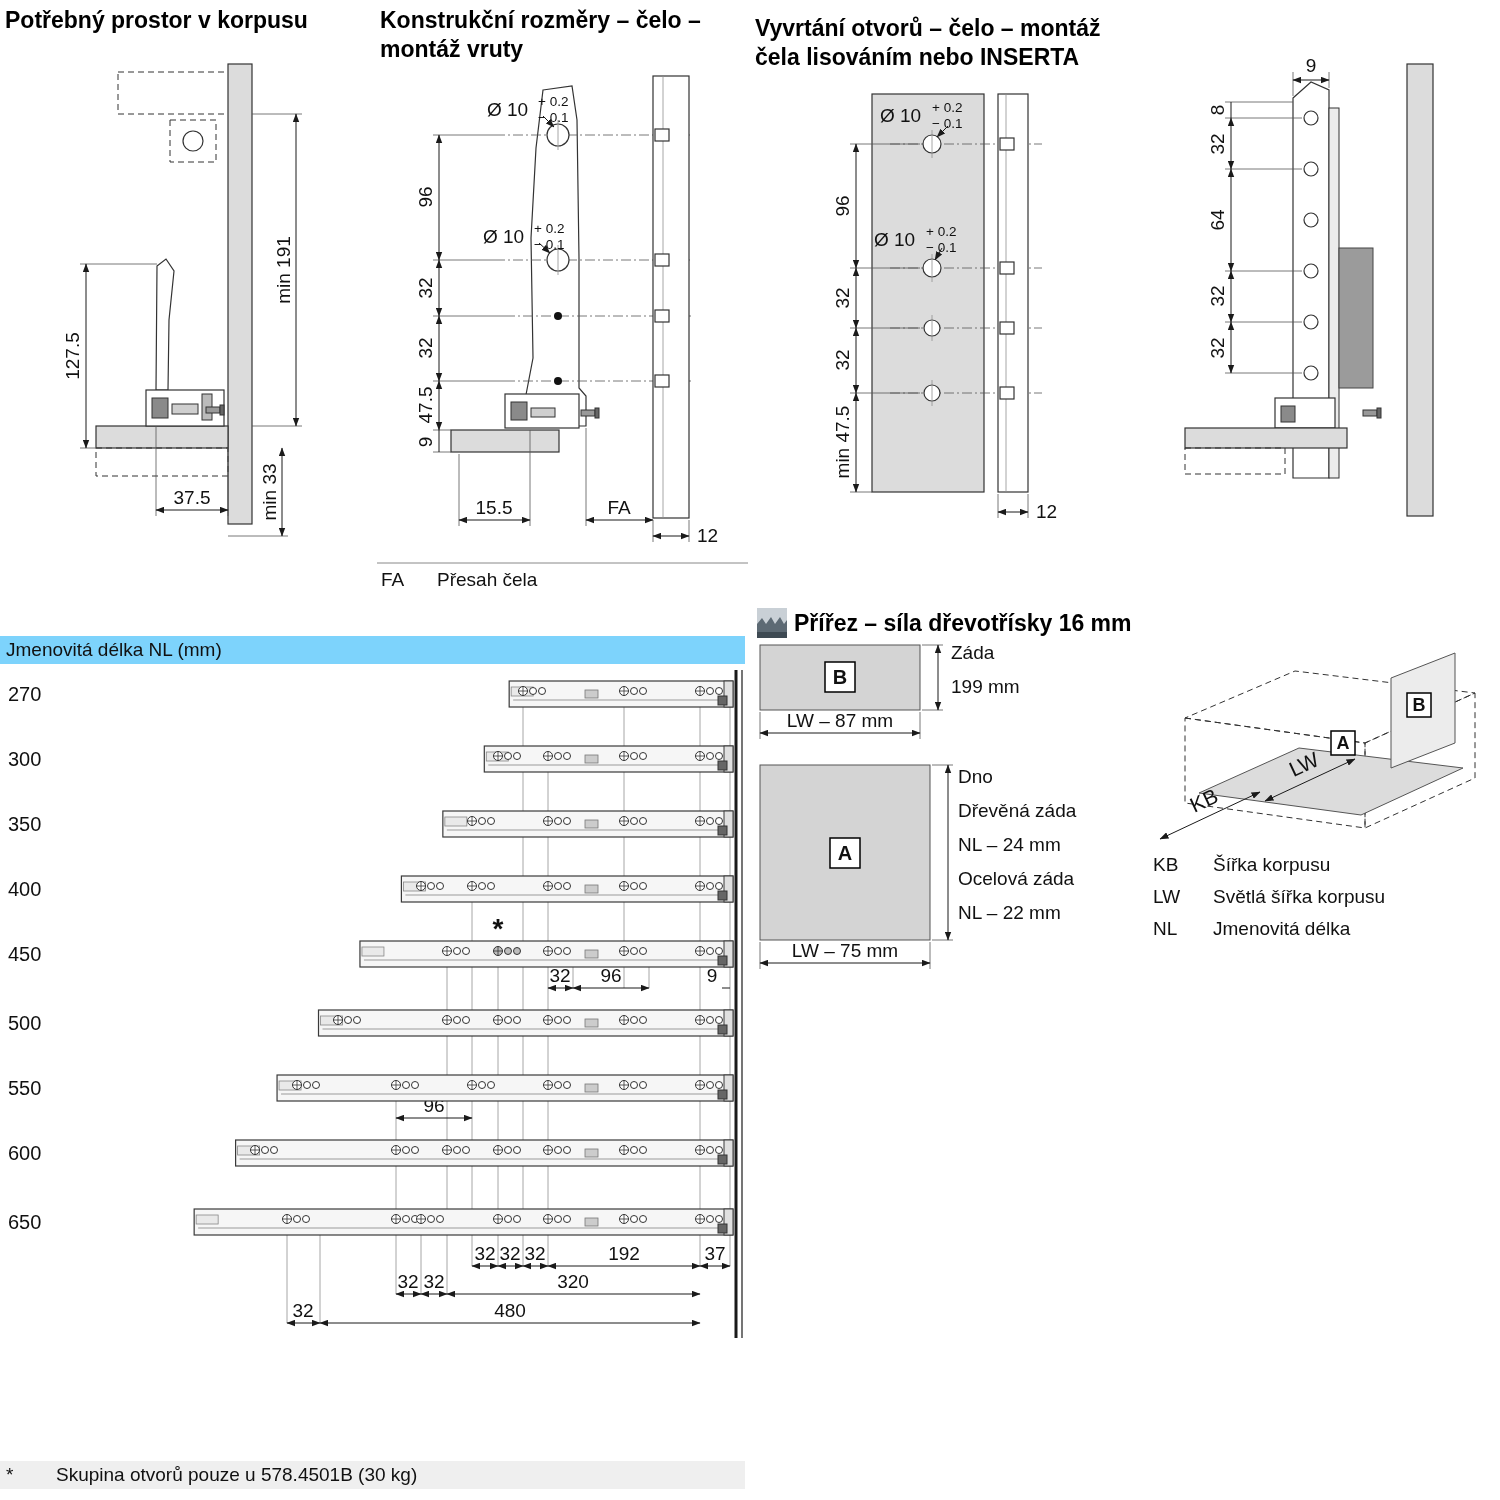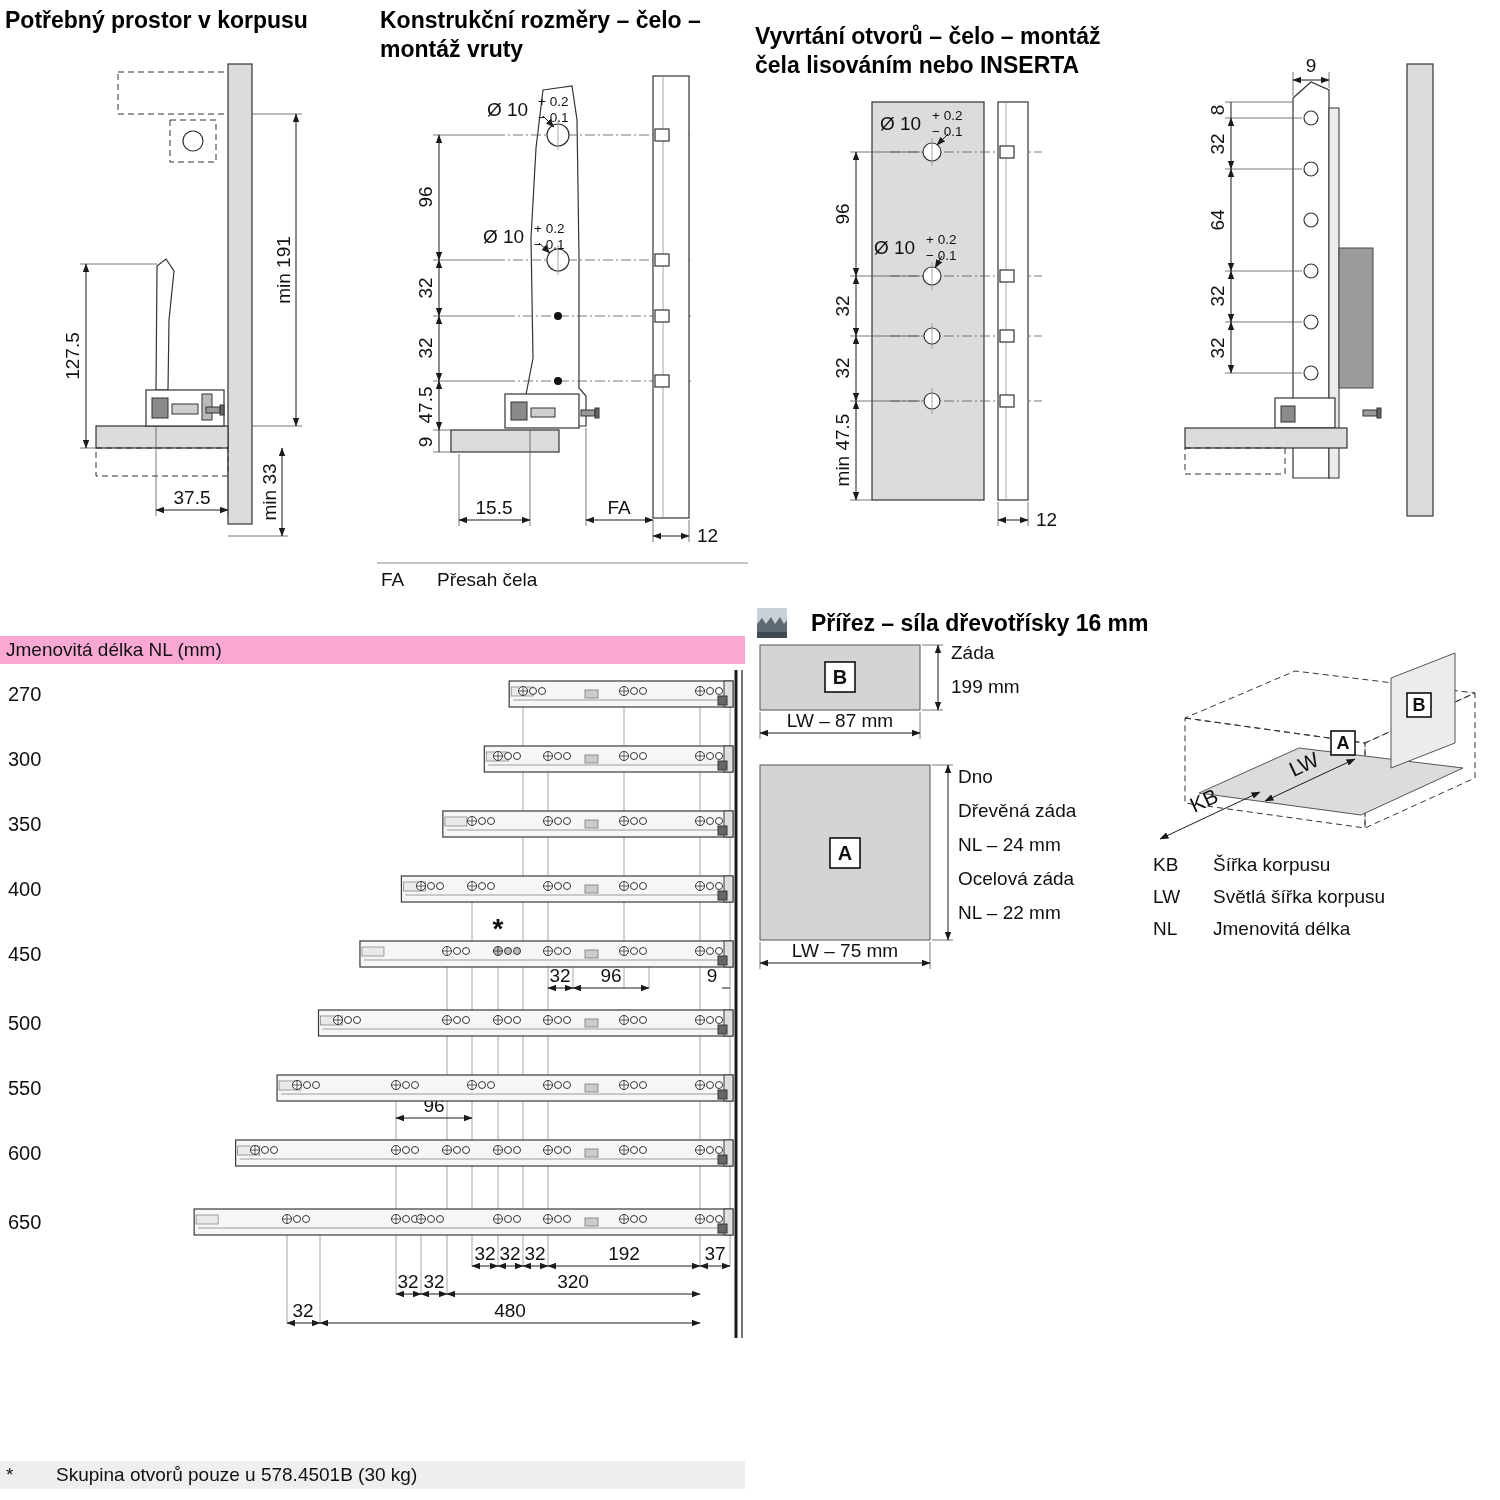--- a/index.html
+++ b/index.html
@@ -13,22 +13,22 @@
 .dt{font-size:19px}
 .dts{font-size:13.5px}
 .dim{stroke:#1a1a1a;stroke-width:1;fill:none;marker-start:url(#arr);marker-end:url(#arr)}
 .dim0{stroke:#1a1a1a;stroke-width:1;fill:none}
 .ext{stroke:#555;stroke-width:0.8;fill:none}
 .thin{stroke:#909090;stroke-width:0.8;fill:none}
 .cl{stroke:#555;stroke-width:0.8;stroke-dasharray:10 3 2 3;fill:none}
 .outl{stroke:#333;stroke-width:1.2;fill:#fff}
 .board{fill:#dcdcdc;stroke:#333;stroke-width:1.2}
 .dash{stroke:#333;stroke-width:1;stroke-dasharray:6 4;fill:none}
-.band{position:absolute;background:#f9a8d4;display:flex;align-items:center;font-size:19px}
-.cut-header{position:absolute;display:flex;align-items:center;gap:24px}
+.band{position:absolute;background:#7dd3fc;display:flex;align-items:center;font-size:19px}
+.cut-header{position:absolute;display:flex;align-items:center;gap:7px}
 </style>
 </head>
 <body>
 
 <div class="page">
 
 <svg width="0" height="0" style="position:absolute">
 <defs>
 <marker id="arr" viewBox="0 0 8 6" refX="7.5" refY="3" markerWidth="9" markerHeight="7" orient="auto-start-reverse">
 <path d="M0,0 L8,3 L0,6 Z" fill="#1a1a1a"></path>
@@ -137,21 +137,21 @@
     <line class="ext" x1="278" y1="462" x2="278" y2="484"></line>
     <line class="ext" x1="314" y1="462" x2="314" y2="484"></line>
     <line class="dim" x1="278" y1="478" x2="314" y2="478"></line>
     <text class="dt" x="322" y="484">12</text>
     <line x1="2" y1="505" x2="373" y2="505" stroke="#888" stroke-width="1"></line>
     <text class="dt" x="6" y="528">FA</text>
     <text class="dt" x="62" y="528">Přesah čela</text>
   </svg>
 </section>
 
-<section style="left:750px;top:16px;width:375px;height:600px">
+<section style="left:750px;top:8px;width:375px;height:600px">
   <h2 style="position:absolute;left:5px;top:6px">
     <span>Vyvrtání otvorů – čelo – montáž</span><br>
     <span>čela lisováním nebo INSERTA</span>
   </h2>
   <svg style="left:0;top:58px" width="375" height="540" viewBox="0 0 375 540">
     <rect class="board" x="122" y="28" width="112" height="398" fill="#dedede"></rect>
     <line class="cl" x1="140" y1="78" x2="292" y2="78"></line>
     <line class="cl" x1="140" y1="202" x2="292" y2="202"></line>
     <line class="cl" x1="140" y1="262" x2="292" y2="262"></line>
     <line class="cl" x1="140" y1="327" x2="292" y2="327"></line>

